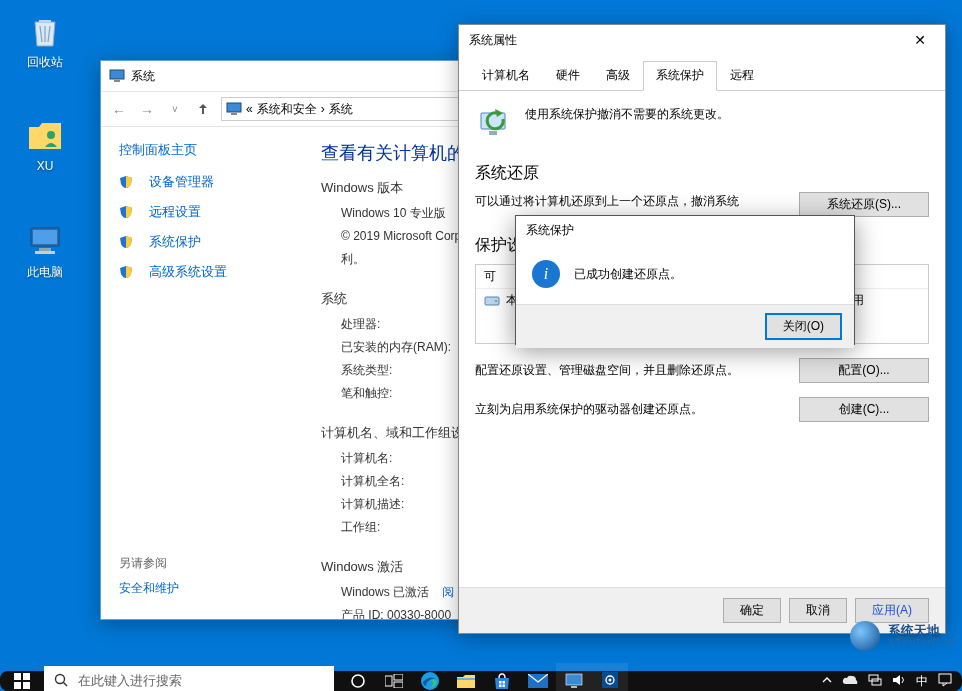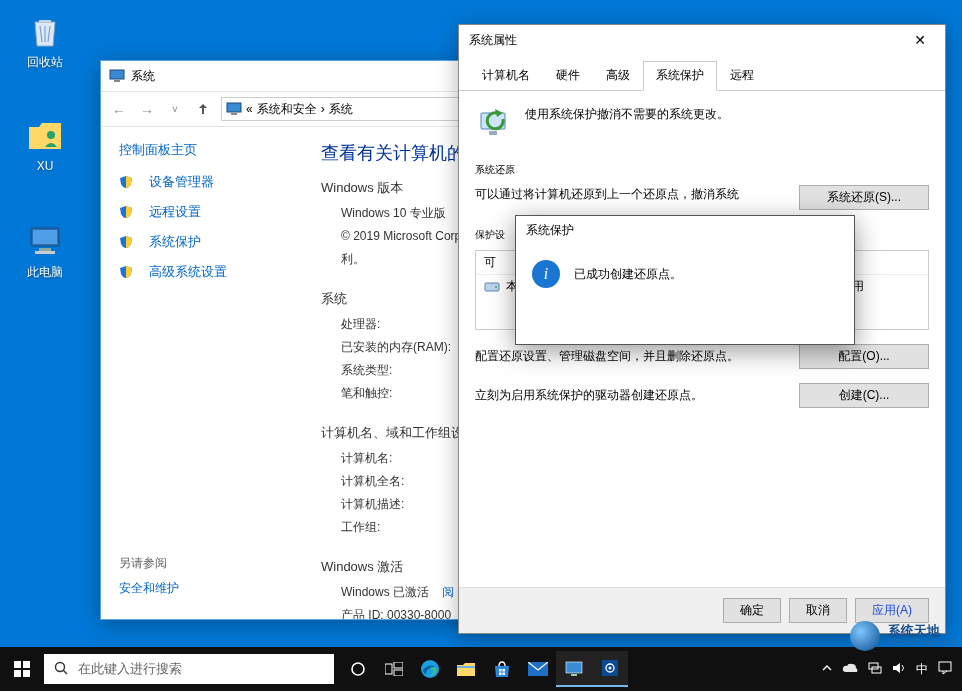--- a/index.html
+++ b/index.html
@@ -37,21 +37,21 @@
 
 .prop-dialog { position: absolute; left: 458px; top: 24px; width: 488px; height: 610px; background: #fff; border: 1px solid #888; box-shadow: 0 4px 20px rgba(0,0,0,0.3); }
 .prop-title { height: 30px; display: flex; align-items: center; justify-content: space-between; padding: 0 10px; font-size: 12px; }
 .prop-close { width: 30px; text-align: center; font-size: 14px; cursor: pointer; }
 .tab-row { display: flex; padding: 6px 10px 0; border-bottom: 1px solid #ccc; font-size: 12px; }
 .tab { padding: 5px 12px; border: 1px solid transparent; cursor: pointer; }
 .tab.active { border: 1px solid #ccc; border-bottom: 1px solid #fff; background: #fff; margin-bottom: -1px; }
 .prop-content { padding: 14px 16px; font-size: 12px; }
 .prop-intro { display: flex; gap: 10px; margin-bottom: 18px; }
 .prop-intro .pi-icon { width: 40px; height: 40px; }
-.group-label { font-size: 10px; margin: 12px 0 8px; }
+.group-label { font-size: 16px; margin: 12px 0 8px; }
 .group-text { font-size: 12px; line-height: 1.5; }
 .btn { padding: 3px 16px; font-size: 12px; background: #e1e1e1; border: 1px solid #adadad; cursor: pointer; }
 .btn.primary { border: 2px solid #0078d7; }
 .btn-row { display: flex; gap: 8px; justify-content: flex-end; padding: 10px 16px; border-top: 1px solid #ddd; position: absolute; bottom: 0; left: 0; right: 0; background: #f0f0f0; margin-top: 20px; }
 .drive-list { border: 1px solid #ccc; height: 80px; }
 .drive-hdr { display: flex; background: #fff; font-size: 12px; border-bottom: 1px solid #eee; }
 .drive-hdr > div { padding: 3px 8px; }
 .drive-row { display: flex; font-size: 12px; padding: 3px 8px; align-items: center; gap: 6px; }
 .inline-btn-row { display: flex; justify-content: space-between; align-items: center; margin: 14px 0; gap: 20px; }
 .inline-btn-row .txt { flex: 1; font-size: 12px; }
@@ -65,21 +65,21 @@
 .msg-btns { display: flex; justify-content: flex-end; padding: 8px 12px; border-top: 1px solid #ddd; background: #f0f0f0; }
 
 
 .watermark { position: absolute; right: 6px; bottom: 40px; display: flex; align-items: center; gap: 8px; z-index: 1000; }
 .watermark .globe { width: 30px; height: 30px; border-radius: 50%; background: radial-gradient(circle at 35% 35%, #7ec6ff, #0a4b8e); }
 .watermark .wtxt { font-size: 11px; line-height: 1.1; text-align: left; }
 .watermark .wtxt .cn { font-weight: bold; font-size: 13px; color: #1b4f8a; }
 .watermark .wtxt .en { color: #236ab0; font-size: 9px; }
 
 
-.taskbar { position: absolute; bottom: 0; left: 0; right: 0; height: 44px; background: #101010; display: flex; align-items: center; z-index: 500; }
+.taskbar { position: absolute; bottom: 0; left: 0; right: 0; height: 20px; background: #101010; display: flex; align-items: center; z-index: 500; border-radius: 8px; }
 .start-btn { width: 44px; height: 36px; display: flex; align-items: center; justify-content: center; cursor: pointer; }
 .win-logo { width: 16px; height: 16px; }
 .search-box { width: 290px; height: 30px; background: #fff; display: flex; align-items: center; padding: 0 10px; gap: 10px; margin-right: 6px; }
 .search-box .sicon { color: #333; font-size: 14px; }
 .search-box .stxt { color: #666; font-size: 13px; }
 .task-icon { width: 36px; height: 36px; display: flex; align-items: center; justify-content: center; cursor: pointer; color: #fff; font-size: 14px; }
 .task-icon.active { border-bottom: 2px solid #76b9ed; background: rgba(255,255,255,0.08); }
 .tray { margin-left: auto; display: flex; align-items: center; gap: 10px; padding: 0 10px; color: #fff; font-size: 12px; }
 .tray .ti { cursor: pointer; }
 </style>
@@ -274,20 +274,23 @@
     <button class="btn" style="color:#1d4ed8;">应用(A)</button>
   </div>
 </div>
 
 <div class="msgbox">
   <div class="msg-title">系统保护</div>
   <div class="msg-body">
     <div class="msg-icon">i</div>
     <div class="msg-text">已成功创建还原点。</div>
   </div>
+  <div class="msg-btns">
+    <button class="btn primary">关闭(O)</button>
+  </div>
 </div>
 
 <div class="watermark">
   <div class="globe"></div>
   <div class="wtxt">
     <div class="cn">系统天地</div>
     <div class="en">XiTongTianDi.net</div>
   </div>
 </div>
 

